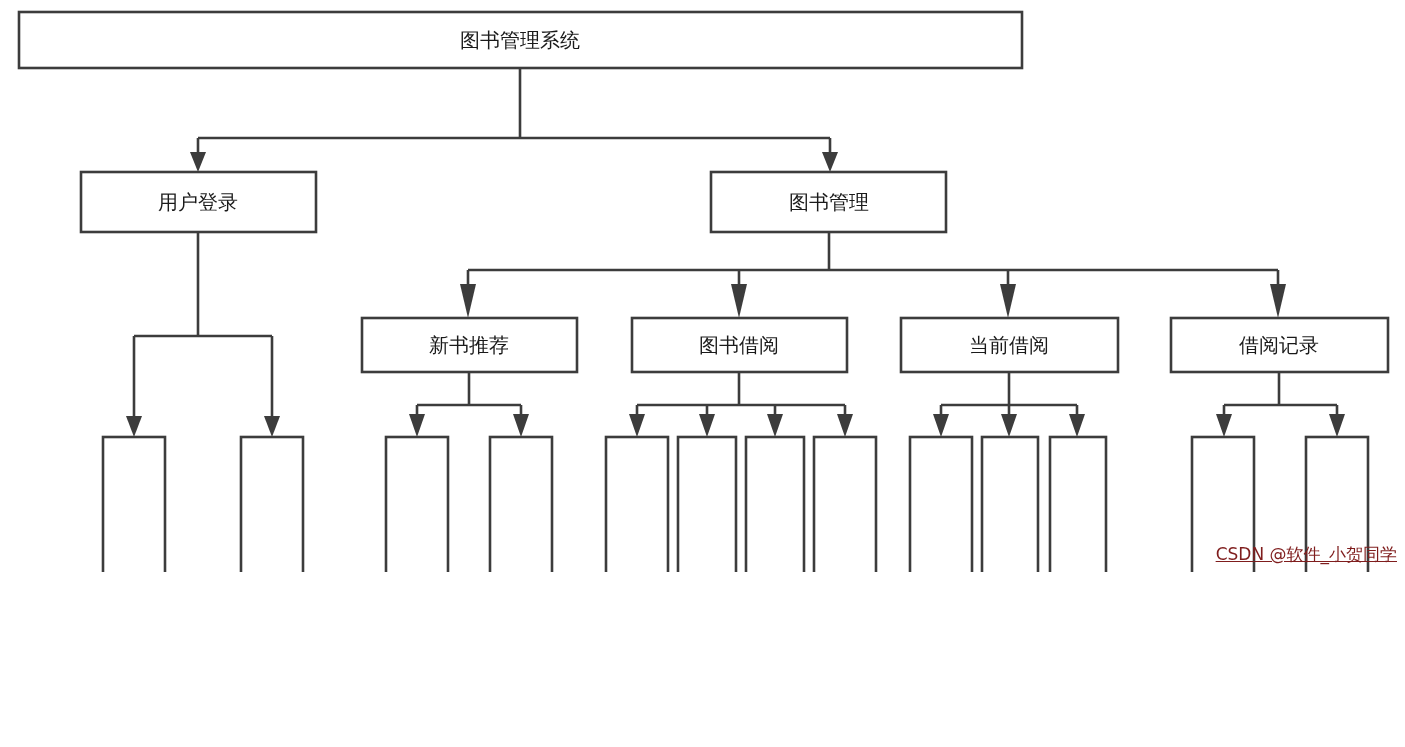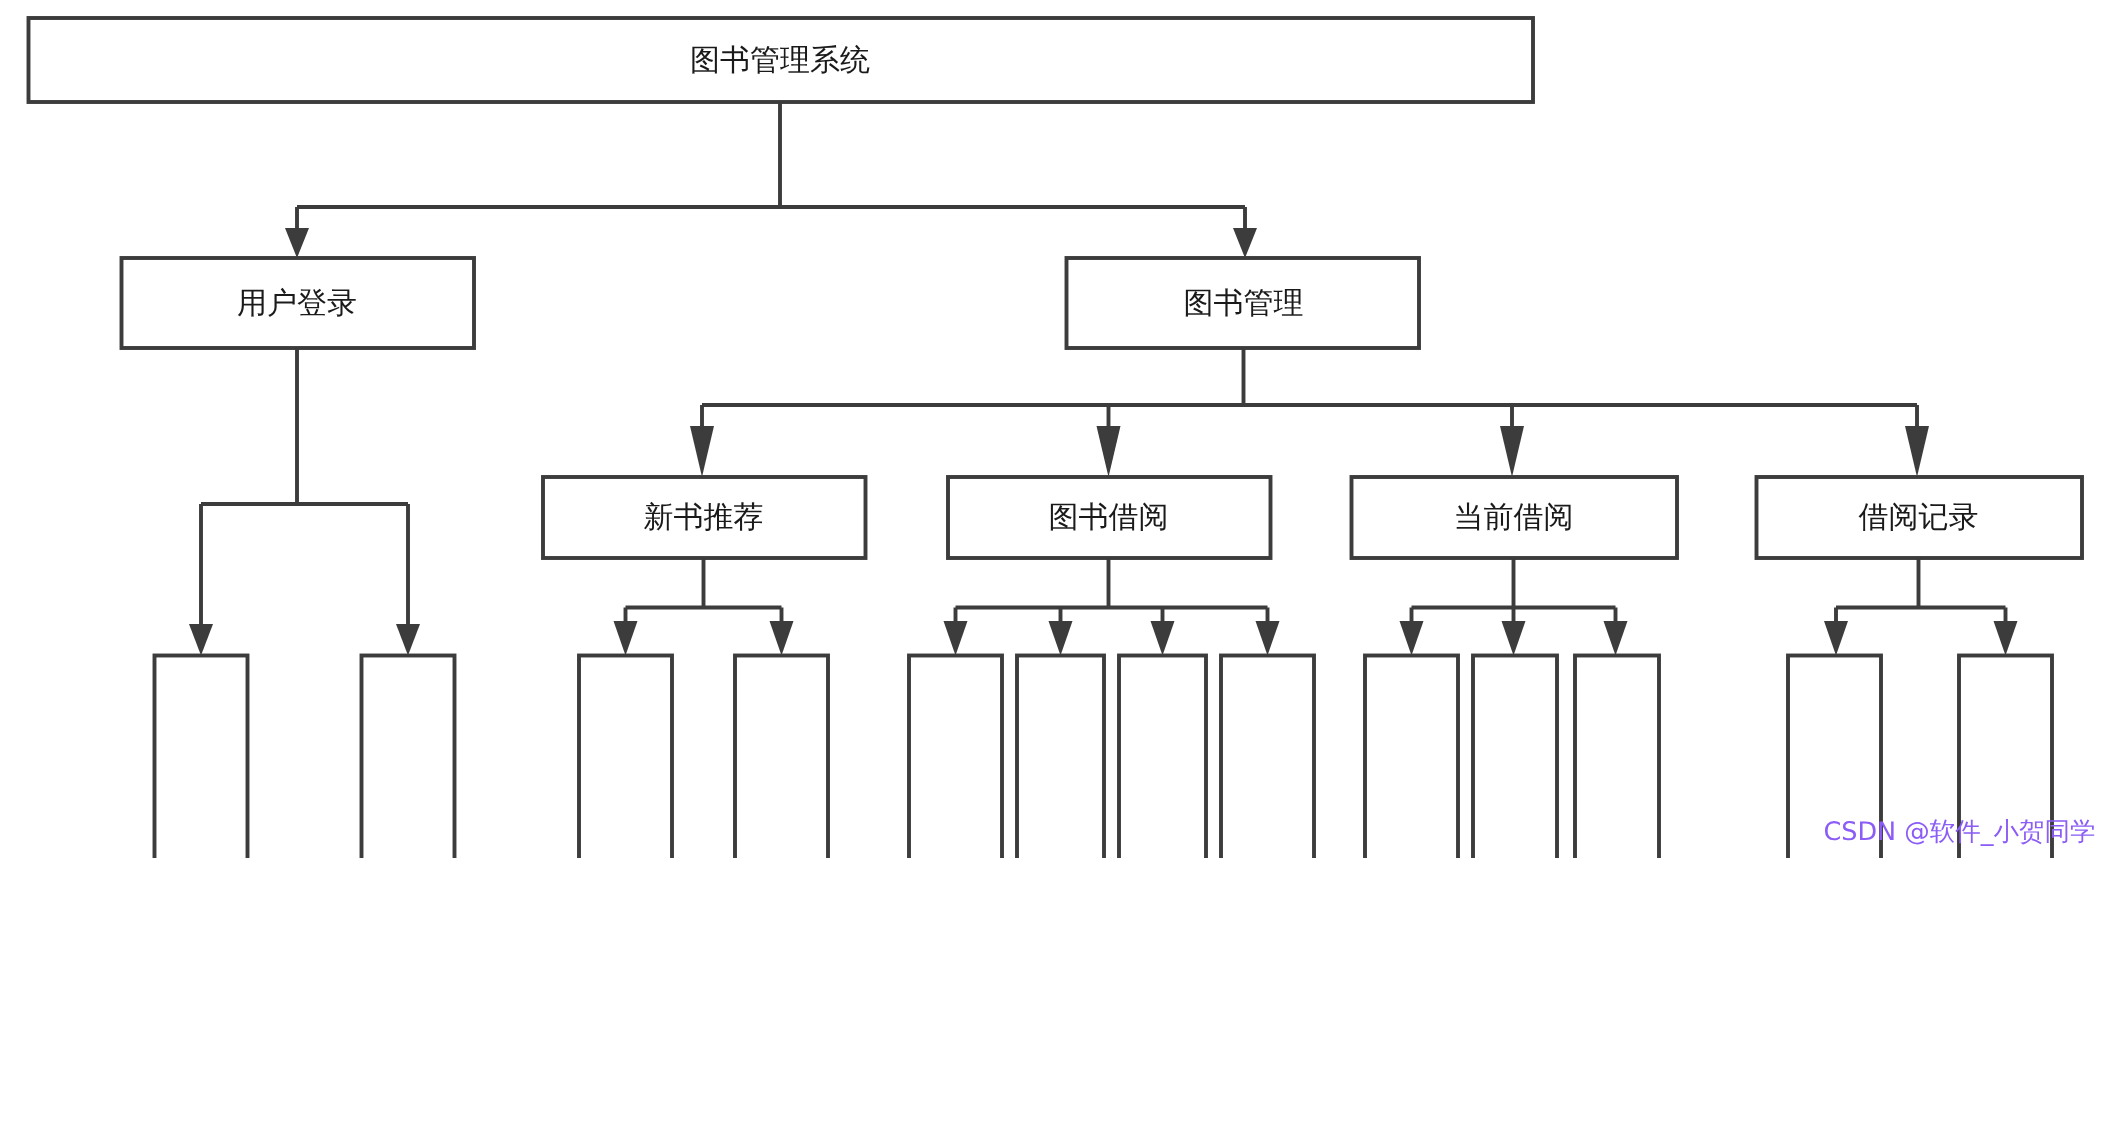--- a/index.html
+++ b/index.html
@@ -62,23 +62,24 @@
     text-align: center;
     pointer-events: none;
     user-select: none;
   }
   #watermark {
     position: absolute;
     right: 8px;
     bottom: 6px;
     font-family: "DejaVu Sans", "Liberation Sans", sans-serif;
     font-size: 17px;
-    color: #8b5cf6;
+    color: #7f1d1d;
     white-space: nowrap;
     user-select: none;
+    text-decoration: underline;
   }
 </style>
 </head>
 <body>
 
 <div id="diagram-root">
 
   <svg id="tree-svg" viewBox="0 0 1405 747" xmlns="http://www.w3.org/2000/svg">
 
     <g>

